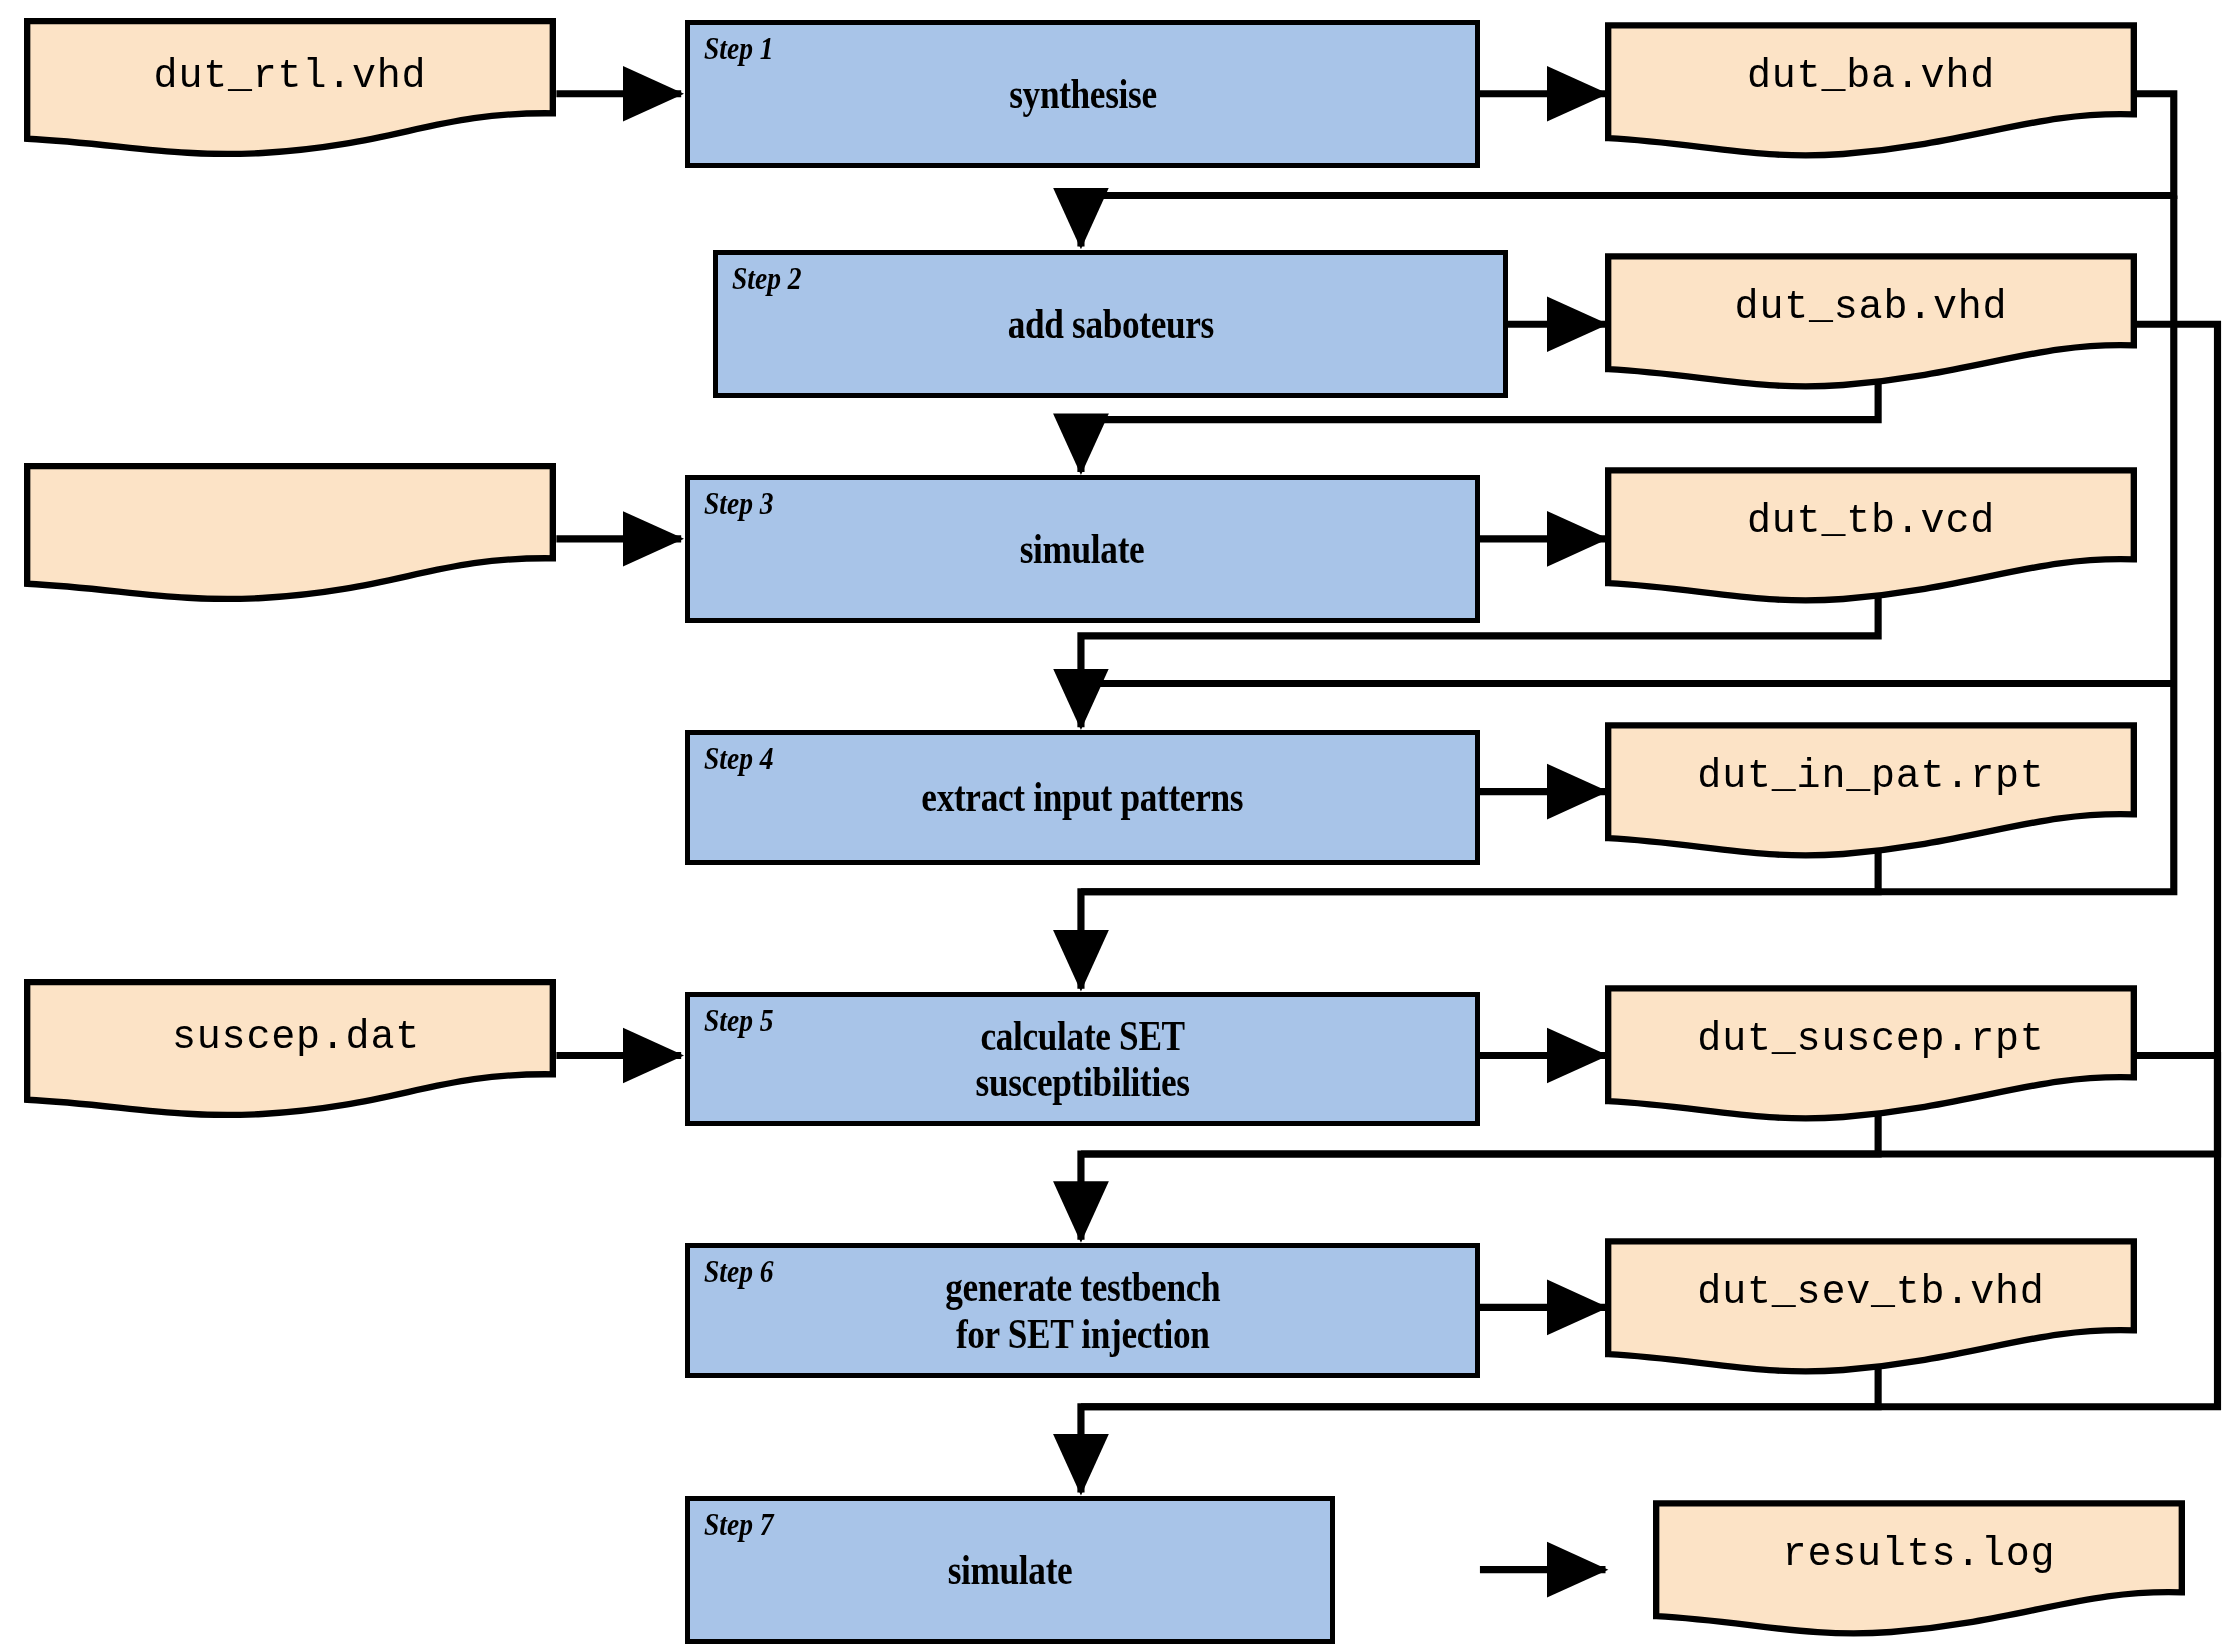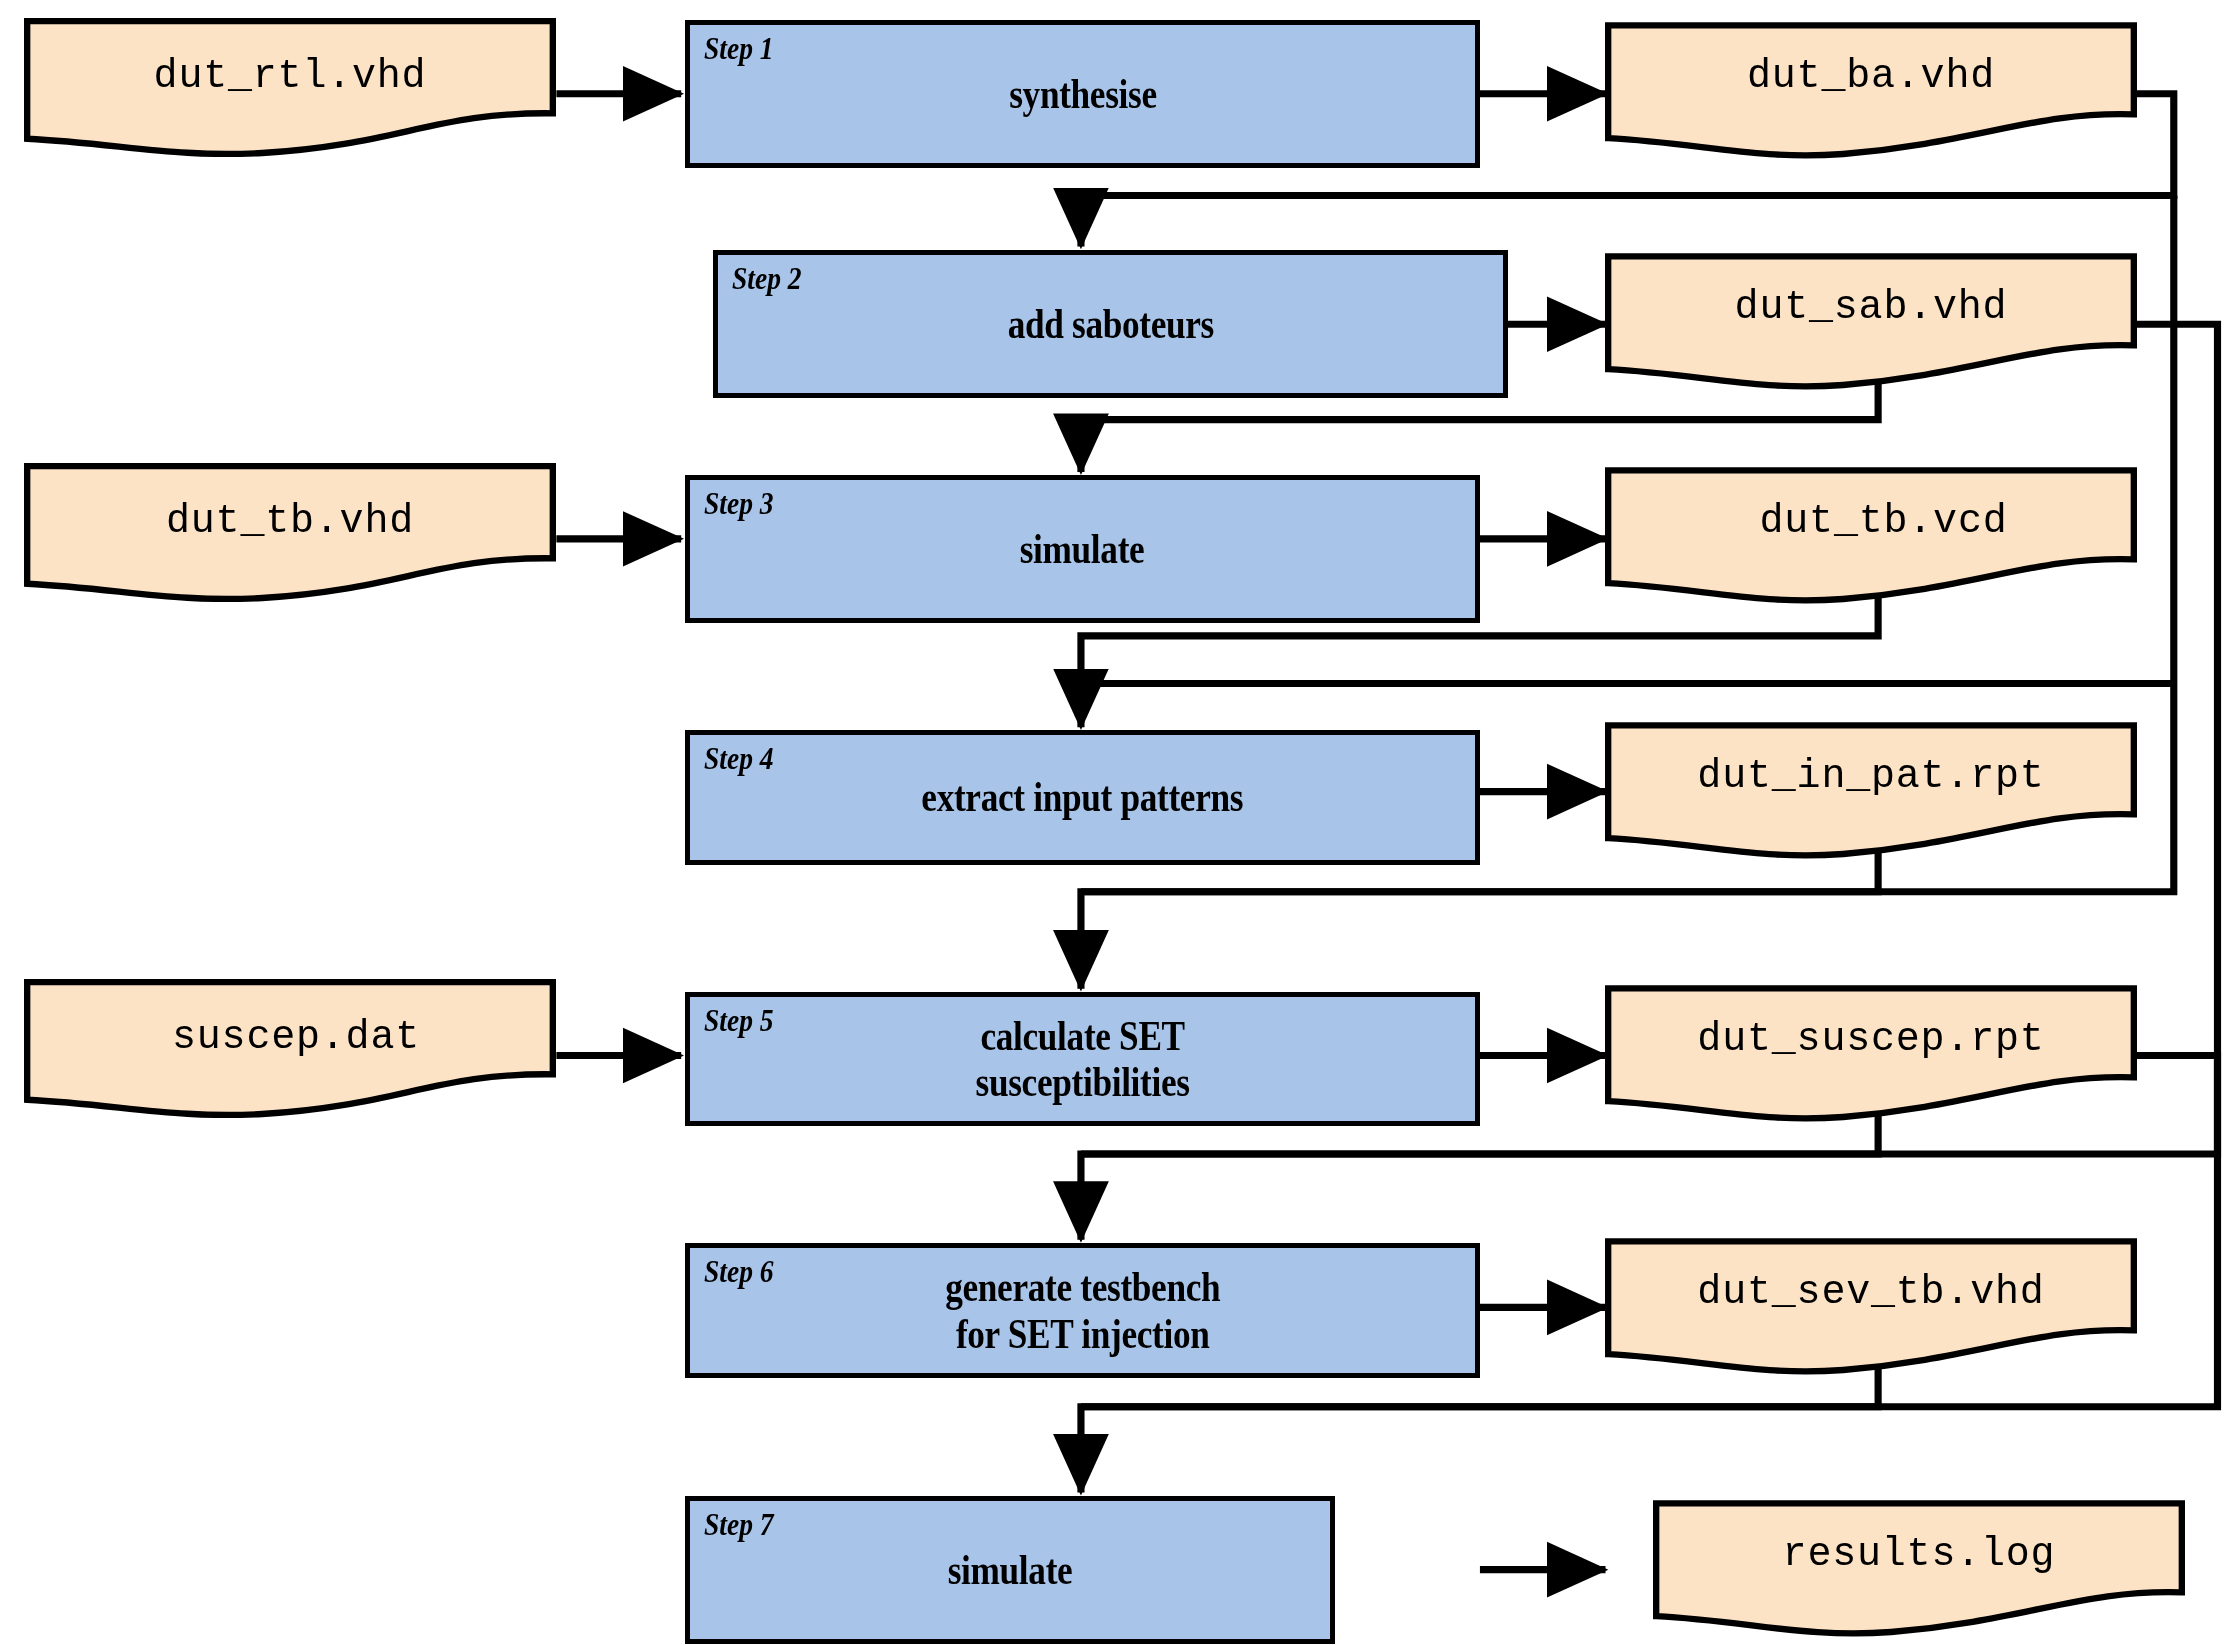--- a/index.html
+++ b/index.html
@@ -109,21 +109,20 @@
     <svg width="532" height="139" viewBox="0 0 670 175" xmlns="http://www.w3.org/2000/svg">
       <path d="M4,4 L666,4 L666,120 C520,118 470,160 300,170 C190,176 120,158 4,152 Z" fill="#fce3c6" stroke="#000" stroke-width="8" stroke-linejoin="miter"></path>
     </svg>
     <div class="dlabel" style="top:36px;">dut_rtl.vhd</div>
   </div>
 
   <div class="docwrap" style="left:24px;top:463px;width:532px;height:127px;">
     <svg width="532" height="139" viewBox="0 0 670 175" xmlns="http://www.w3.org/2000/svg">
       <path d="M4,4 L666,4 L666,120 C520,118 470,160 300,170 C190,176 120,158 4,152 Z" fill="#fce3c6" stroke="#000" stroke-width="8" stroke-linejoin="miter"></path>
     </svg>
-    <div class="dlabel" style="top:36px;">dut_tb.vhd</div>
   </div>
 
   <div class="docwrap" style="left:24px;top:979px;width:532px;height:127px;">
     <svg width="532" height="139" viewBox="0 0 670 175" xmlns="http://www.w3.org/2000/svg">
       <path d="M4,4 L666,4 L666,120 C520,118 470,160 300,170 C190,176 120,158 4,152 Z" fill="#fce3c6" stroke="#000" stroke-width="8" stroke-linejoin="miter"></path>
     </svg>
     <div class="dlabel" style="top:36px;margin-left:12px;">suscep.dat</div>
   </div>
 
   <div class="node proc" style="left:685px;top:20px;width:795px;height:148px;">
@@ -168,21 +167,21 @@
     <div class="dlabel" style="top:32px;">dut_ba.vhd</div>
   </div>
 
   <div class="docwrap" style="left:1605px;top:253px;width:532px;height:127px;">
     <svg width="532" height="137" viewBox="0 0 670 172" xmlns="http://www.w3.org/2000/svg">
       <path d="M4,4 L666,4 L666,116 C540,112 470,152 300,166 C190,174 120,152 4,146 Z" fill="#fce3c6" stroke="#000" stroke-width="8" stroke-linejoin="miter"></path>
     </svg>
     <div class="dlabel" style="top:32px;">dut_sab.vhd</div>
   </div>
 
-  <div class="docwrap" style="left:1605px;top:467px;width:532px;height:127px;padding-left:25px;">
+  <div class="docwrap" style="left:1605px;top:467px;width:532px;height:127px;">
     <svg width="532" height="137" viewBox="0 0 670 172" xmlns="http://www.w3.org/2000/svg">
       <path d="M4,4 L666,4 L666,116 C540,112 470,152 300,166 C190,174 120,152 4,146 Z" fill="#fce3c6" stroke="#000" stroke-width="8" stroke-linejoin="miter"></path>
     </svg>
     <div class="dlabel" style="top:32px;">dut_tb.vcd</div>
   </div>
 
   <div class="docwrap" style="left:1605px;top:722px;width:532px;height:127px;">
     <svg width="532" height="137" viewBox="0 0 670 172" xmlns="http://www.w3.org/2000/svg">
       <path d="M4,4 L666,4 L666,116 C540,112 470,152 300,166 C190,174 120,152 4,146 Z" fill="#fce3c6" stroke="#000" stroke-width="8" stroke-linejoin="miter"></path>
     </svg>

